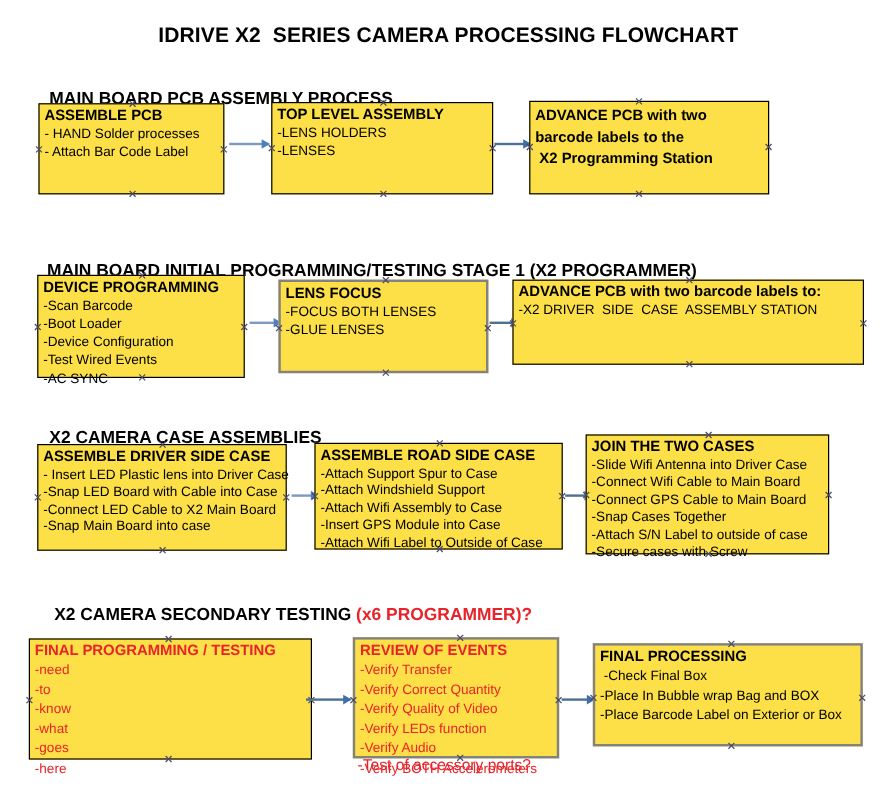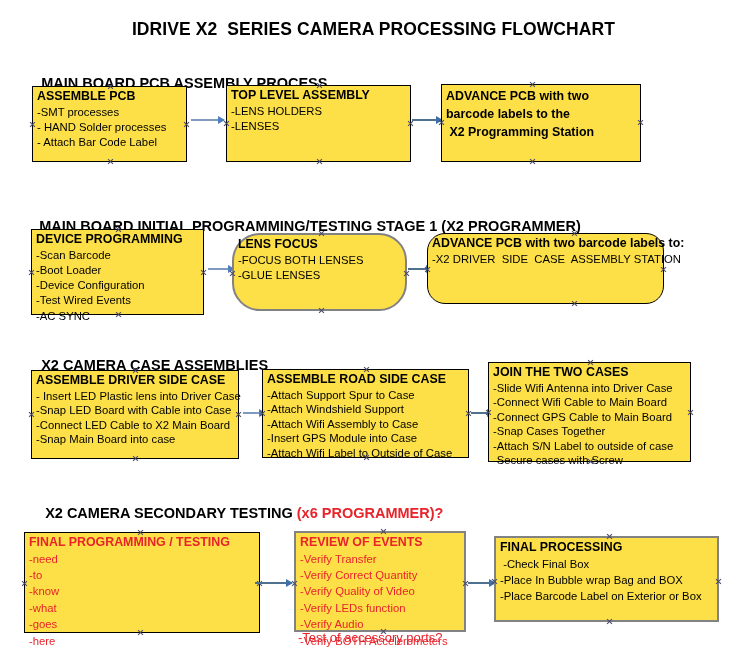--- a/index.html
+++ b/index.html
@@ -149,21 +149,20 @@
 
   <div class="chart-title">IDRIVE X2  SERIES CAMERA PROCESSING FLOWCHART</div>
 
   <div class="section-heading" style="left:25px; top:59px;">
     <span>MAIN BOARD PCB ASSEMBLY PROCESS</span>
   </div>
 
   <div class="pbox" style="left:32px; top:86px; width:155px; height:76px;">
     <div class="pbox-inner">
       <div class="pbox-title">ASSEMBLE PCB</div>
-      <div class="pbox-line">-SMT processes</div>
       <div class="pbox-line">- HAND Solder processes</div>
       <div class="pbox-line">- Attach Bar Code Label</div>
     </div>
     <div class="handle" style="left:74px; top:-4px;"></div>
     <div class="handle" style="left:74px; bottom:-4px;"></div>
     <div class="handle" style="left:-4px; top:34px;"></div>
     <div class="handle" style="right:-4px; top:34px;"></div>
   </div>
 
   <div class="arrow" style="left:191px; top:119px; width:33px;">
@@ -217,38 +216,38 @@
     <div class="handle" style="left:83px; bottom:-4px;"></div>
     <div class="handle" style="left:-4px; top:39px;"></div>
     <div class="handle" style="right:-4px; top:39px;"></div>
   </div>
 
   <div class="arrow" style="left:208px; top:268px; width:26px;">
     <div class="shaft"></div>
     <div class="head"></div>
   </div>
 
-  <div class="pbox thick-gray" style="left:232px; top:233px; width:175px; height:78px;border-radius:28px;">
+  <div class="pbox thick-gray" style="left:232px; top:233px; width:175px; height:78px;">
     <div class="pbox-inner">
       <div class="pbox-title">LENS FOCUS</div>
       <div class="pbox-line">-FOCUS BOTH LENSES</div>
       <div class="pbox-line">-GLUE LENSES</div>
     </div>
     <div class="handle" style="left:84px; top:-5px;"></div>
     <div class="handle" style="left:84px; bottom:-5px;"></div>
     <div class="handle" style="left:-5px; top:35px;"></div>
     <div class="handle" style="right:-5px; top:35px;"></div>
   </div>
 
   <div class="arrow dark" style="left:408px; top:268px; width:24px;">
     <div class="shaft"></div>
     <div class="head"></div>
   </div>
 
-  <div class="pbox" style="left:427px; top:233px; width:237px; height:71px;border-radius:18px;">
+  <div class="pbox" style="left:427px; top:233px; width:293px; height:71px;">
     <div class="pbox-inner">
       <div class="pbox-title">ADVANCE PCB with two barcode labels to:</div>
       <div class="pbox-line">-X2 DRIVER  SIDE  CASE  ASSEMBLY STATION</div>
     </div>
     <div class="handle" style="left:143px; top:-4px;"></div>
     <div class="handle" style="left:143px; bottom:-4px;"></div>
     <div class="handle" style="left:-4px; top:32px;"></div>
     <div class="handle" style="right:-4px; top:32px;"></div>
   </div>
 

